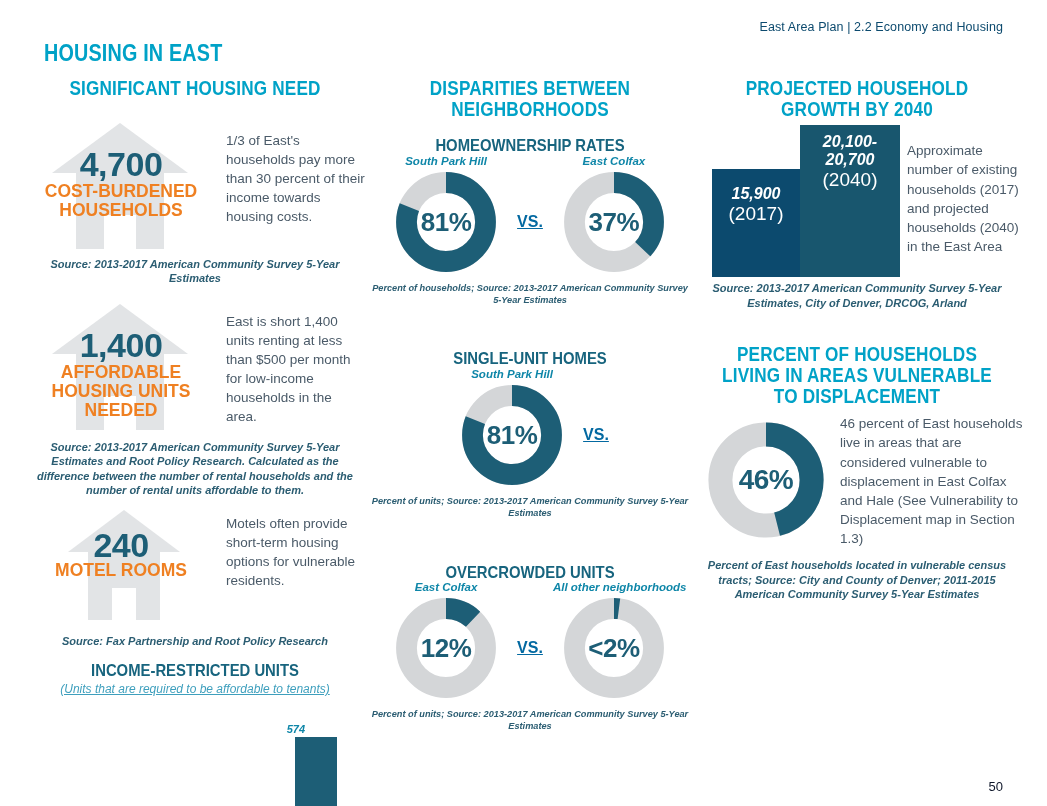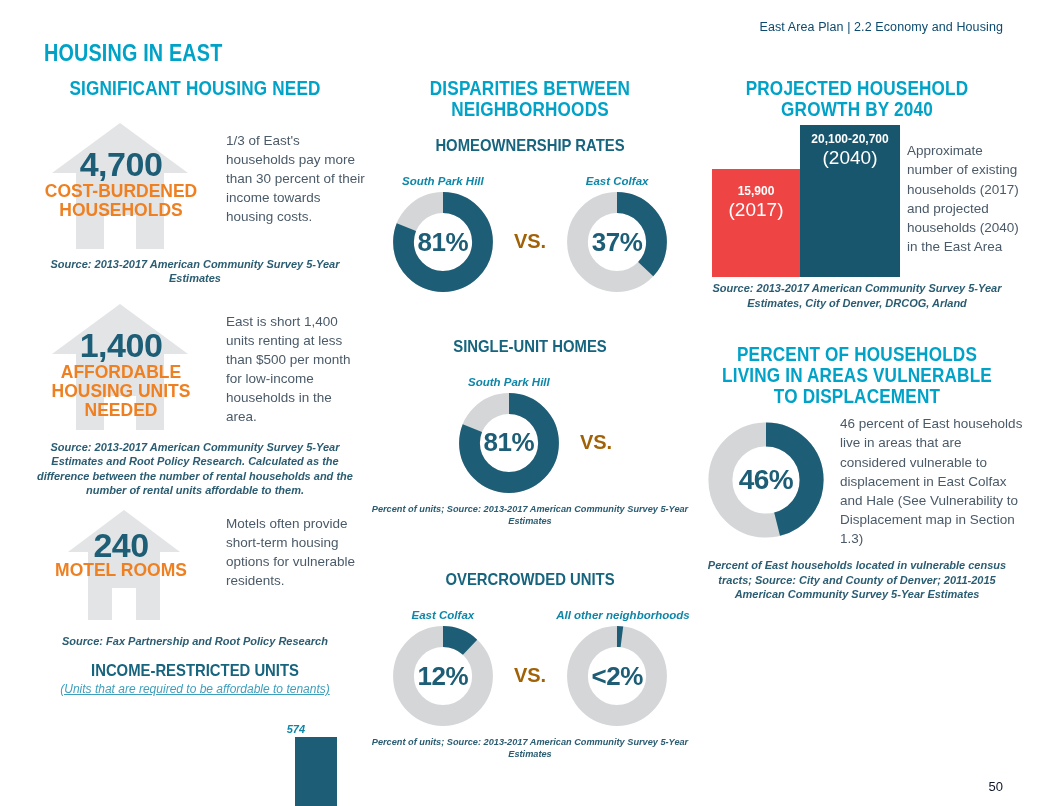--- a/index.html
+++ b/index.html
@@ -86,47 +86,47 @@
   }
   .bar-wrap{width:58px;text-align:left;position:relative;}
   .bar-val{
     font-family:"Liberation Sans Narrow","Liberation Sans",sans-serif;
     font-size:11px;font-style:italic;font-weight:bold;color:#0e86a8;margin-bottom:2px;
   }
   .bar-rect{background:#1d5e76;width:42px;margin:0 auto;}
 
   
   .donut-grp{position:relative;margin-top:4px;}
-  .donut-row{display:flex;align-items:center;justify-content:center;gap:10px;margin-top:20px;}
+  .donut-row{display:flex;align-items:center;justify-content:center;gap:10px;margin-top:0;}
   .donut-cell{width:122px;text-align:center;}
   .donut-cap{
     font-family:"Liberation Sans Narrow","Liberation Sans",sans-serif;
     font-size:11.5px;font-style:italic;font-weight:bold;color:#0e86a8;
     margin-bottom:3px;white-space:nowrap;
   }
   .donut{position:relative;width:104px;height:104px;margin:0 auto;}
   .donut svg{display:block;}
   .donut-val{
     position:absolute;inset:0;display:flex;align-items:center;justify-content:center;
     font-family:"Liberation Sans Narrow","Liberation Sans",sans-serif;
     font-size:26px;font-weight:bold;color:#1d5e76;letter-spacing:-.5px;
   }
   .vs{
     font-family:"Liberation Sans Narrow","Liberation Sans",sans-serif;
-    font-size:20px;font-weight:bold;color:#a16207;padding-top:14px;
+    font-size:16px;font-weight:bold;color:#0369a1;padding-top:14px;text-decoration:underline;
   }
 
   
   .growth{position:relative;height:152px;margin-top:6px;}
   .gbars{position:absolute;left:20px;bottom:0;display:flex;align-items:flex-end;}
   .gbar{position:relative;color:#fff;text-align:center;
         font-family:"Liberation Sans Narrow","Liberation Sans",sans-serif;font-weight:bold;}
-  .gbar.a{width:88px;height:108px;background:#ef4444;}
+  .gbar.a{width:88px;height:108px;background:#0c4a6e;}
   .gbar.b{width:100px;height:152px;background:#18566e;}
-  .gbar .gnum{font-size:12px;line-height:1.12;padding-top:8px;}
+  .gbar .gnum{font-size:16px;line-height:1.12;padding-top:8px;font-style:italic;}
   .gbar .gyr{font-size:19px;line-height:1.12;font-weight:normal;}
   .gbar.a .gnum{padding-top:16px;}
   .growth-txt{position:absolute;left:215px;top:16px;width:120px;}
 
   
   .displace{position:relative;margin-top:8px;height:150px;}
   .displace .donut{position:absolute;left:14px;top:6px;width:120px;height:120px;}
   .displace .donut-val{font-size:28px;}
   .displace-txt{position:absolute;left:148px;top:0;width:190px;}
 </style>
@@ -229,20 +229,21 @@
               <div class="donut-cap">East Colfax</div>
               <div class="donut">
                 <svg width="104" height="104" viewBox="0 0 100 100">
                   <circle cx="50" cy="50" r="38" fill="none" stroke="#d4d6d8" stroke-width="20"></circle>
                   <circle cx="50" cy="50" r="38" fill="none" stroke="#1d5e76" stroke-width="20" stroke-dasharray="88.34158541894497 238.76104167282426" transform="rotate(-90 50 50)"></circle>
                 </svg>
                 <div class="donut-val">37%</div>
               </div>
             </div>
           </div>
+          <div class="source" style="margin-top: 8px; font-size: 9.2px;">Percent of households; Source: 2013-2017 American Community Survey 5-Year Estimates</div>
         </div>
         <div class="donut-grp" style="margin-top: 44px;">
           <div class="sub-title" style="font-size: 16.5px; transform: scaleX(0.9);">SINGLE-UNIT HOMES</div>
           <div class="donut-row">
             <div class="donut-cell">
               <div class="donut-cap">South Park Hill</div>
               <div class="donut">
                 <svg width="104" height="104" viewBox="0 0 100 100">
                   <circle cx="50" cy="50" r="38" fill="none" stroke="#d4d6d8" stroke-width="20"></circle>
                   <circle cx="50" cy="50" r="38" fill="none" stroke="#1d5e76" stroke-width="20" stroke-dasharray="193.39644375498767 238.76104167282426" transform="rotate(-90 50 50)"></circle>

